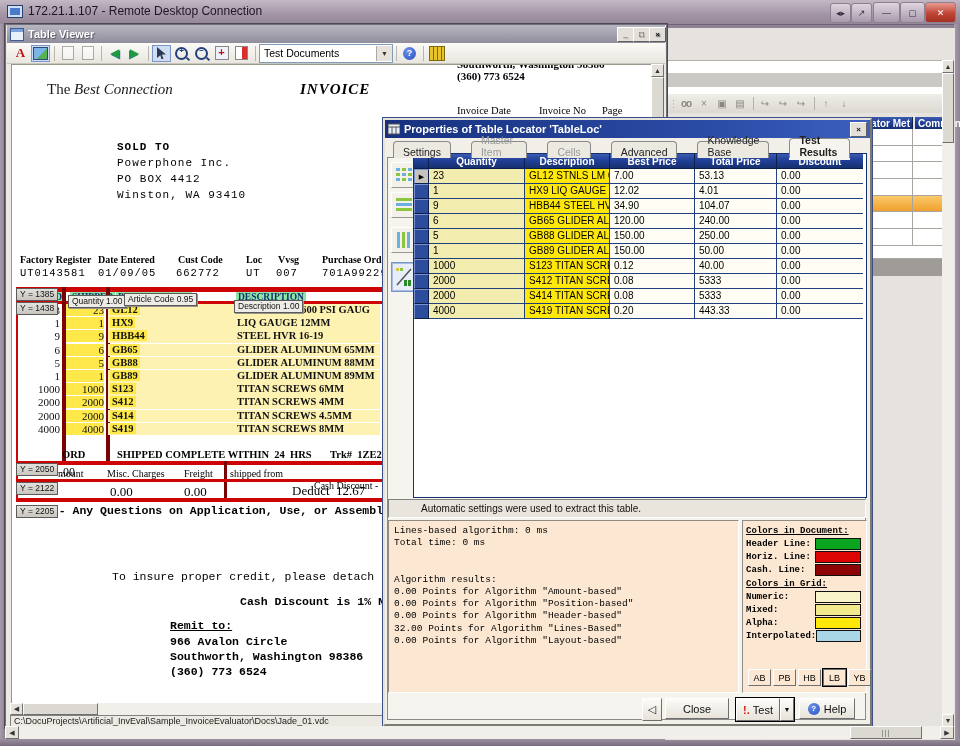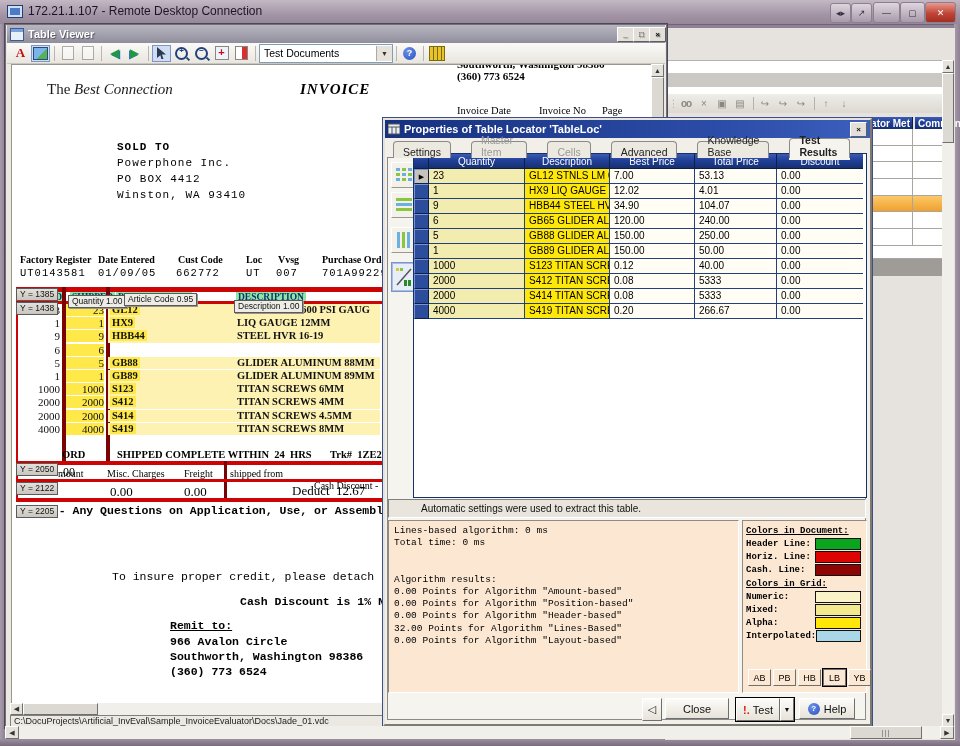--- a/index.html
+++ b/index.html
@@ -77,21 +77,21 @@
   .tab{height:16px;padding:0 9px;background:#ece9e1;border:1px solid #8a8a8a;border-bottom:none;
     border-radius:4px 4px 0 0;font-size:10.5px;color:#222;display:flex;align-items:flex-end;margin-right:20px;}
   .tab.disabled{color:#999;}
   .tab.active{background:#f6f4ee;font-weight:bold;height:19px;margin-top:-3px;z-index:2;
     box-shadow:0 2px 0 #f6f4ee;}
   .lt-btn{width:24px;height:24px;background:#f3f1ea;border:1px solid #fff;
     border-right-color:#9a978f;border-bottom-color:#9a978f;display:flex;align-items:center;justify-content:center;}
   .lt-btn.pressed{border:1px solid #7a96c8;background:#e8eef8;box-shadow:inset 0 0 0 1px #aabce0;}
   #grid-panel{left:28px;top:33px;width:452px;height:343px;background:#fff;border:1px solid #16306a;}
   .ghrow{display:flex;height:15px;}
-  .gh{background:linear-gradient(#3a5cb0,#21409a 45%,#16306e);color:#fff;font-weight:normal;font-size:10px;
+  .gh{background:linear-gradient(#3a5cb0,#21409a 45%,#16306e);color:#fff;font-weight:bold;font-size:10px;
     display:flex;align-items:center;justify-content:center;border-right:1px solid #0c1f4a;
     border-bottom:1px solid #0c1f4a;box-sizing:border-box;}
   .grow{display:flex;height:15px;}
   .gsel{width:15px;background:#2c4c9c;border:1px solid #0c1f4a;border-top-color:#7a93cf;
     border-left-color:#7a93cf;box-sizing:border-box;display:flex;align-items:center;justify-content:center;
     font-size:7px;color:#000;}
   .grow.current .gsel{background:#c6c3bc;}
   .grow .cur-arrow{visibility:hidden;}
   .grow.current .cur-arrow{visibility:visible;}
   .gc{border-right:1px solid #23407e;border-bottom:1px solid #23407e;box-sizing:border-box;
@@ -345,20 +345,24 @@
             <span class="iq">9</span>
             <span class="is">9</span>
             <span class="ibar">
               <span class="ip">HBB44</span>
               <span class="idd">STEEL HVR 16-19</span>
             </span>
           </div>
           <div class="inv-row">
             <span class="iq">6</span>
             <span class="is">6</span>
+            <span class="ibar">
+              <span class="ip">GB65</span>
+              <span class="idd">GLIDER ALUMINUM 65MM</span>
+            </span>
           </div>
           <div class="inv-row">
             <span class="iq">5</span>
             <span class="is">5</span>
             <span class="ibar">
               <span class="ip">GB88</span>
               <span class="idd">GLIDER ALUMINUM 88MM</span>
             </span>
           </div>
           <div class="inv-row">
@@ -626,21 +630,21 @@
             <span class="gc t">5333</span>
             <span class="gc x">0.00</span>
           </div>
           <div class="grow">
             <span class="gsel">
               <span class="cur-arrow">▶</span>
             </span>
             <span class="gc q">4000</span>
             <span class="gc d">S419 TITAN SCRE</span>
             <span class="gc u">0.20</span>
-            <span class="gc t">266.67</span>
+            <span class="gc t">443.33</span>
             <span class="gc x">0.00</span>
           </div>
         </div>
     </div>
 
     <div class="a sunk" style="left:3px;top:379px;width:478px;height:19px;background:#e9e5dd;box-sizing:border-box;font-size:10px;color:#111;line-height:17px;padding-left:32px;">Automatic settings were used to extract this table.</div>
 
     <div class="a peach mon" style="left:3px;top:400px;width:351px;height:173px;box-sizing:border-box;padding:4px 0 0 5px;overflow:hidden;">
       <div class="logln">Lines-based algorithm: 0 ms</div>
       <div class="logln">Total time: 0 ms</div>

